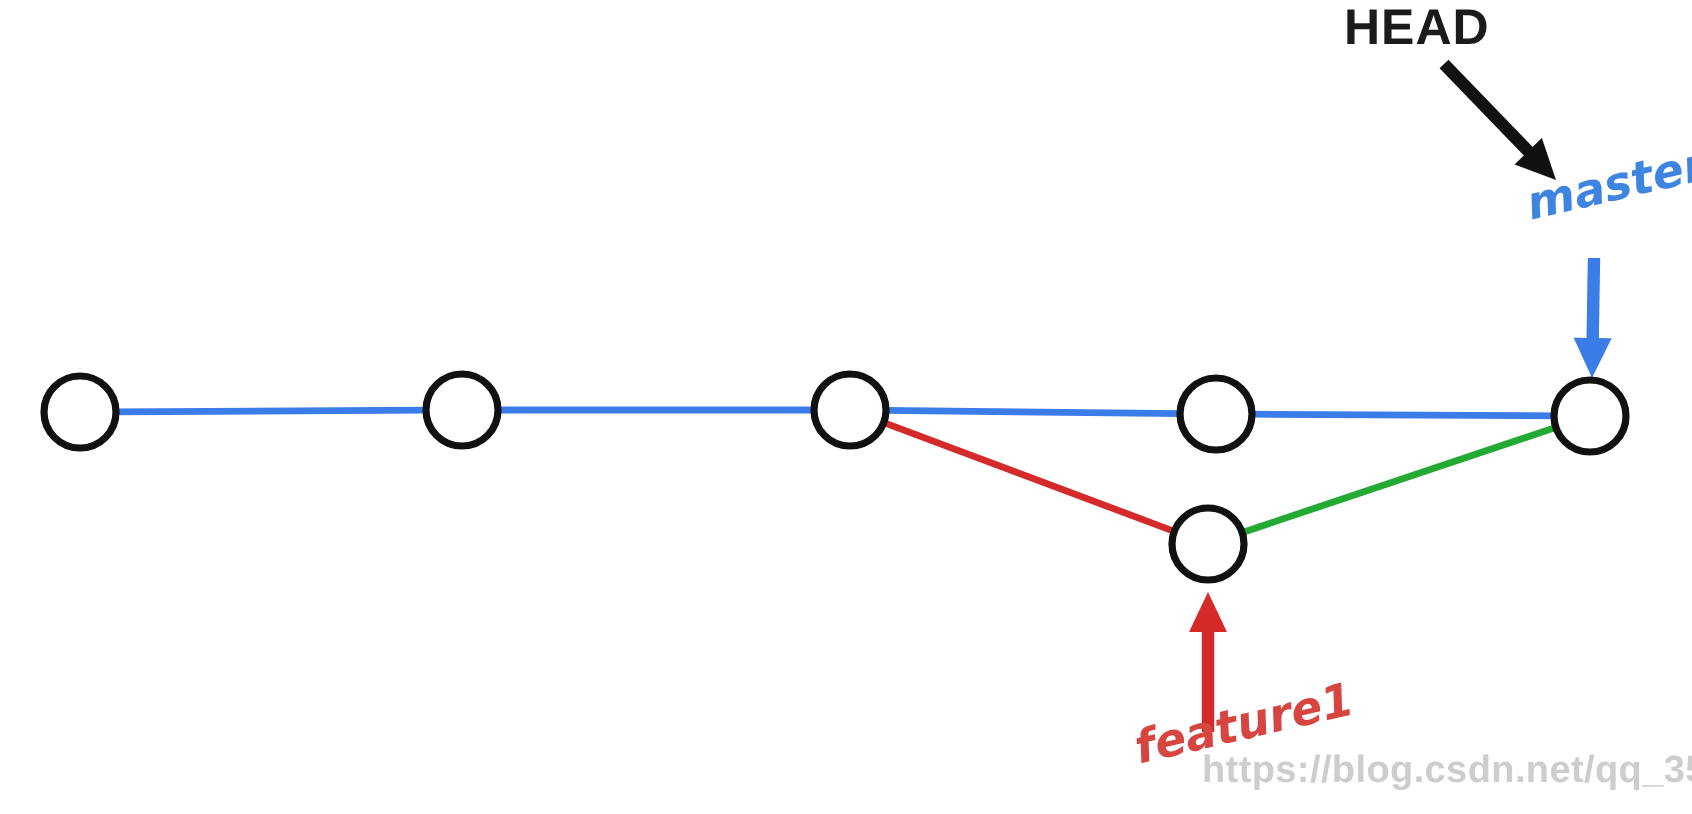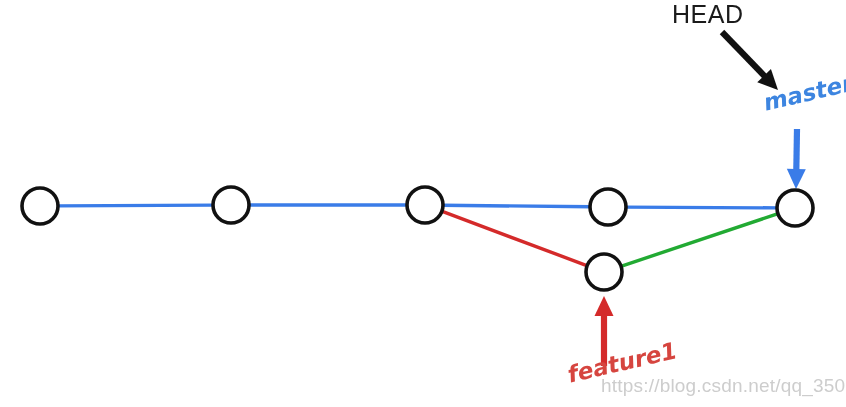--- a/index.html
+++ b/index.html
@@ -21,20 +21,21 @@
     position: absolute;
     left: 0;
     top: 0;
     width: 846px;
     height: 407px;
   }
   .label {
     position: absolute;
     white-space: nowrap;
     line-height: 1;
+    font-weight: bold;
   }
   #head-label {
     left: 672px;
     top: 2px;
     font-size: 25px;
     color: #1b1b1b;
     font-family: "Liberation Sans", sans-serif;
     letter-spacing: 0.5px;
   }
   #master-label {

